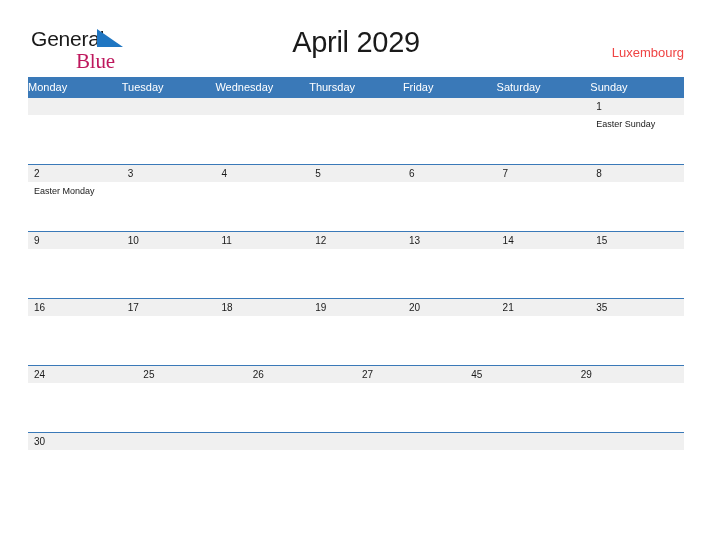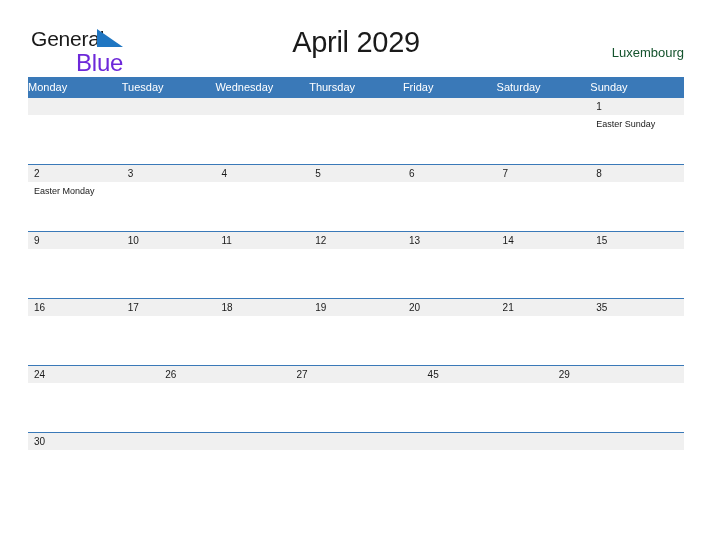--- a/index.html
+++ b/index.html
@@ -52,42 +52,43 @@
   .logo-flag {
     position: absolute;
     left: 66px;
     top: 1px;
     width: 28px;
     height: 20px;
   }
   .logo-row-2 {
     margin-top: 1px;
     margin-left: 45px;
-    font-size: 24px;
-    color: #6d28d9;
+    font-size: 21px;
+    color: #be185d;
     letter-spacing: -0.2px;
+    font-family: Liberation Serif, serif;
   }
 
   .title {
     position: absolute;
     left: 0;
     right: 0;
     top: 26px;
     text-align: center;
     font-size: 29px;
     color: #1a1a1a;
     letter-spacing: -0.3px;
   }
 
   .country {
     position: absolute;
     right: 28px;
     top: 45px;
     font-size: 13px;
-    color: #14532d;
+    color: #ef4444;
   }
 
   
   .calendar {
     position: absolute;
     left: 28px;
     top: 77px;
     width: 656px;
   }
 
@@ -271,20 +272,21 @@
             <div class="event-cell"></div>
             <div class="event-cell"></div>
             <div class="event-cell"></div>
             <div class="event-cell"></div>
             <div class="event-cell"></div>
           </div>
         </div>
         <div class="week-row">
           <div class="date-band">
             <div class="date-cell">24</div>
+            <div class="date-cell">25</div>
             <div class="date-cell">26</div>
             <div class="date-cell">27</div>
             <div class="date-cell">45</div>
             <div class="date-cell">29</div>
           </div>
           <div class="event-band">
             <div class="event-cell"></div>
             <div class="event-cell"></div>
             <div class="event-cell"></div>
             <div class="event-cell"></div>

